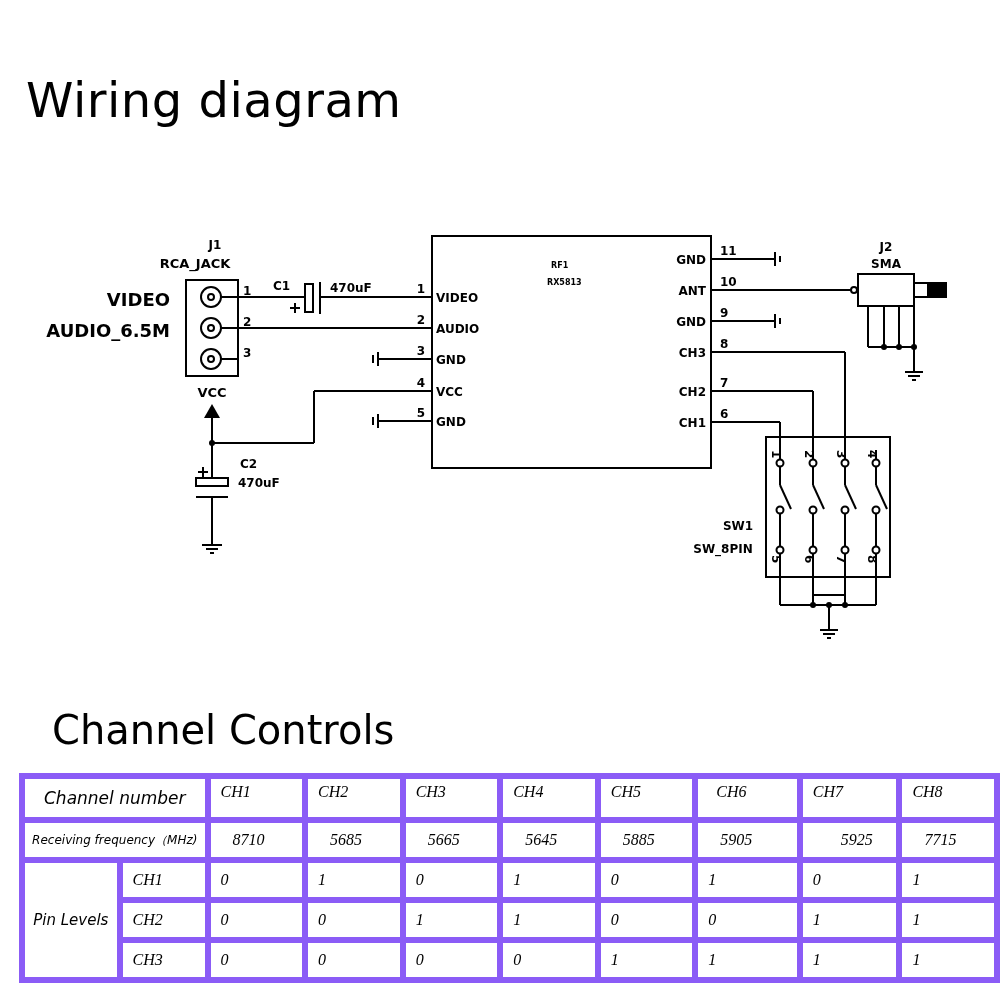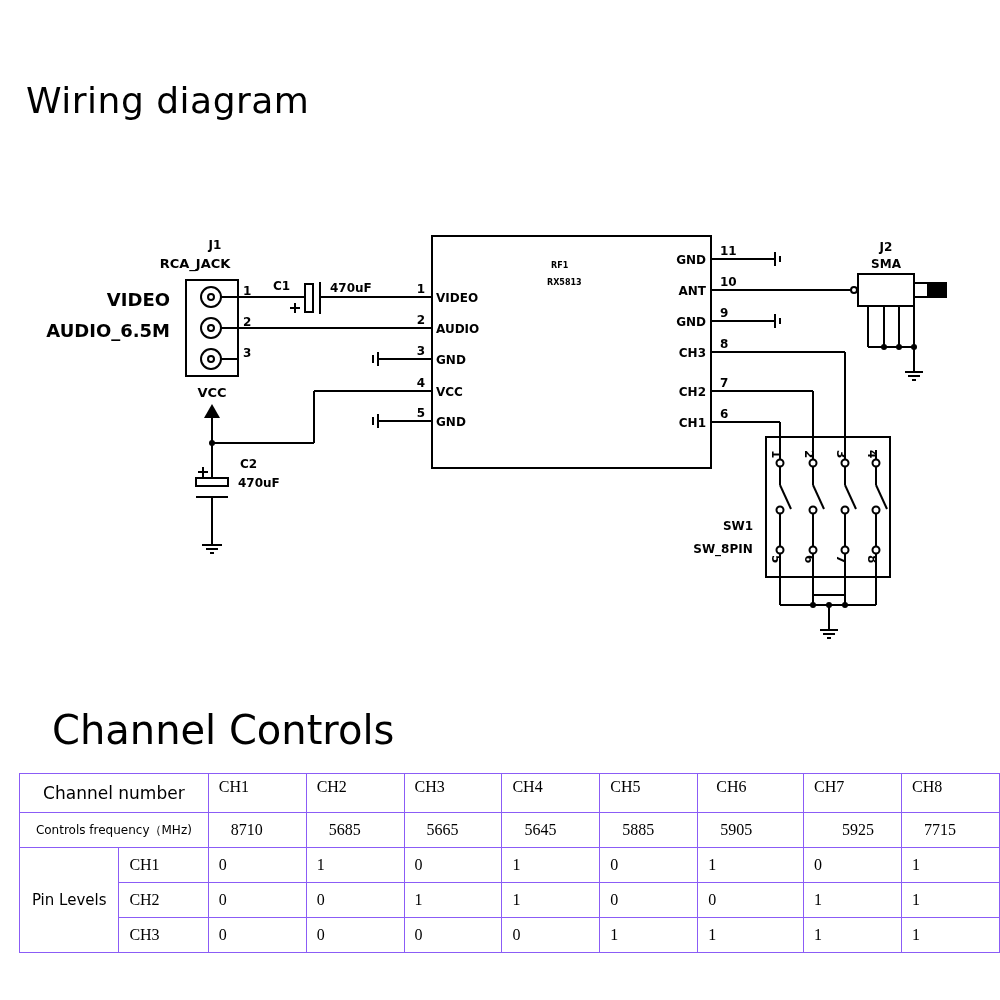--- a/index.html
+++ b/index.html
@@ -1,22 +1,22 @@
 <!DOCTYPE html>
 <html><head>
 <meta charset="utf-8">
 <style>
   html, body { margin:0; padding:0; background:#fff; }
   body { width:1000px; height:1000px; position:relative; overflow:hidden; font-family:"DejaVu Sans", sans-serif; color:#000; }
-  .h1 { position:absolute; left:26px; top:80px; font-size:36px; font-weight:500; letter-spacing:0.5px; font-family:"DejaVu Sans", sans-serif; }
+  .h1 { position:absolute; left:26px; top:72px; font-size:48px; font-weight:500; letter-spacing:0.5px; font-family:"DejaVu Sans", sans-serif; }
   .h2 { position:absolute; left:20px; top:707px; font-size:40px; font-family:"DejaVu Sans", sans-serif;margin-left:32px; }
   svg.schem { position:absolute; left:0; top:0; }
   svg text { font-family:"DejaVu Sans", sans-serif; font-weight:bold; }
   table.ch { position:absolute; left:19px; top:773px; border-collapse:collapse; }
-  table.ch td { border:1px solid #8b5cf6; padding:0 0 0 10px; height:34px; font-family:"Liberation Serif", serif; font-size:16px; vertical-align:middle; }
+  table.ch td { border:6px solid #8b5cf6; padding:0 0 0 10px; height:34px; font-family:"Liberation Serif", serif; font-size:16px; vertical-align:middle;font-style:italic; }
   table.ch td.lbl { font-family:"DejaVu Sans", sans-serif; text-align:center; padding:0; }
   table.ch td.sub { font-family:"Liberation Serif", serif; }
 </style>
 </head>
 <body>
 
 <div class="h1">Wiring diagram</div>
 
 <svg class="schem" width="1000" height="700" viewBox="0 0 1000 700">
   <g stroke="#000" stroke-width="2" fill="none">
@@ -211,21 +211,21 @@
         <td style="width: 87px; vertical-align: top; padding-top: 4px;">CH1</td>
         <td style="width: 87px; vertical-align: top; padding-top: 4px;">CH2</td>
         <td style="width: 87px; vertical-align: top; padding-top: 4px;">CH3</td>
         <td style="width: 87px; vertical-align: top; padding-top: 4px;">CH4</td>
         <td style="width: 87px; vertical-align: top; padding-top: 4px;">CH5</td>
         <td style="width: 87px; vertical-align: top; padding-top: 4px; padding-left: 18px;">CH6</td>
         <td style="width: 87px; vertical-align: top; padding-top: 4px;">CH7</td>
         <td style="width: 87px; vertical-align: top; padding-top: 4px;">CH8</td>
       </tr>
       <tr>
-        <td class="lbl" colspan="2" style="font-size: 12px;">Controls frequency（MHz)</td>
+        <td class="lbl" colspan="2" style="font-size: 12px;">Receiving frequency（MHz)</td>
         <td style="padding-left: 22px;">8710</td>
         <td style="padding-left: 22px;">5685</td>
         <td style="padding-left: 22px;">5665</td>
         <td style="padding-left: 22px;">5645</td>
         <td style="padding-left: 22px;">5885</td>
         <td style="padding-left: 22px;">5905</td>
         <td style="padding-left: 38px;">5925</td>
         <td style="padding-left: 22px;">7715</td>
       </tr>
       <tr>

